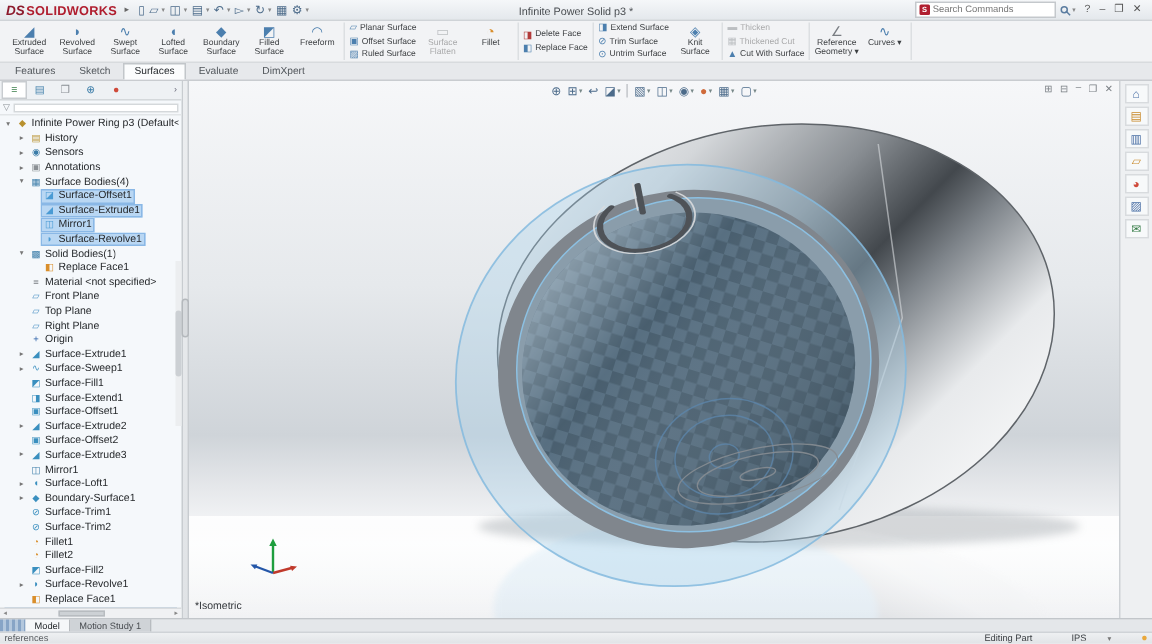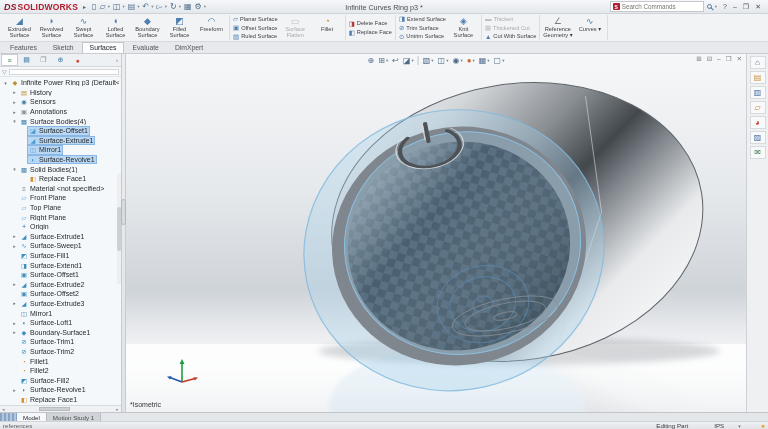--- a/index.html
+++ b/index.html
@@ -125,21 +125,21 @@
         <span class="qa-btn">↶</span>
         <span class="qa-caret">▾</span>
         <span class="qa-btn">▻</span>
         <span class="qa-caret">▾</span>
         <span class="qa-btn">↻</span>
         <span class="qa-caret">▾</span>
         <span class="qa-btn">▦</span>
         <span class="qa-btn">⚙</span>
         <span class="qa-caret">▾</span>
       </div>
-    <div class="doc-title">Infinite Curves Ring p3 *</div>
+    <div class="doc-title">Infinite Power Solid p3 *</div>
     <div class="tb-right">
       <div class="searchbox">
         <span class="sw-badge">S</span>
         <input class="search-input" placeholder="Search Commands" style="">
       </div>
       <span class="mag"></span>
       <span class="tb-caret">▾</span>
       <span style="display:flex">
           <span class="winbtn">?</span>
           <span class="winbtn">–</span>

